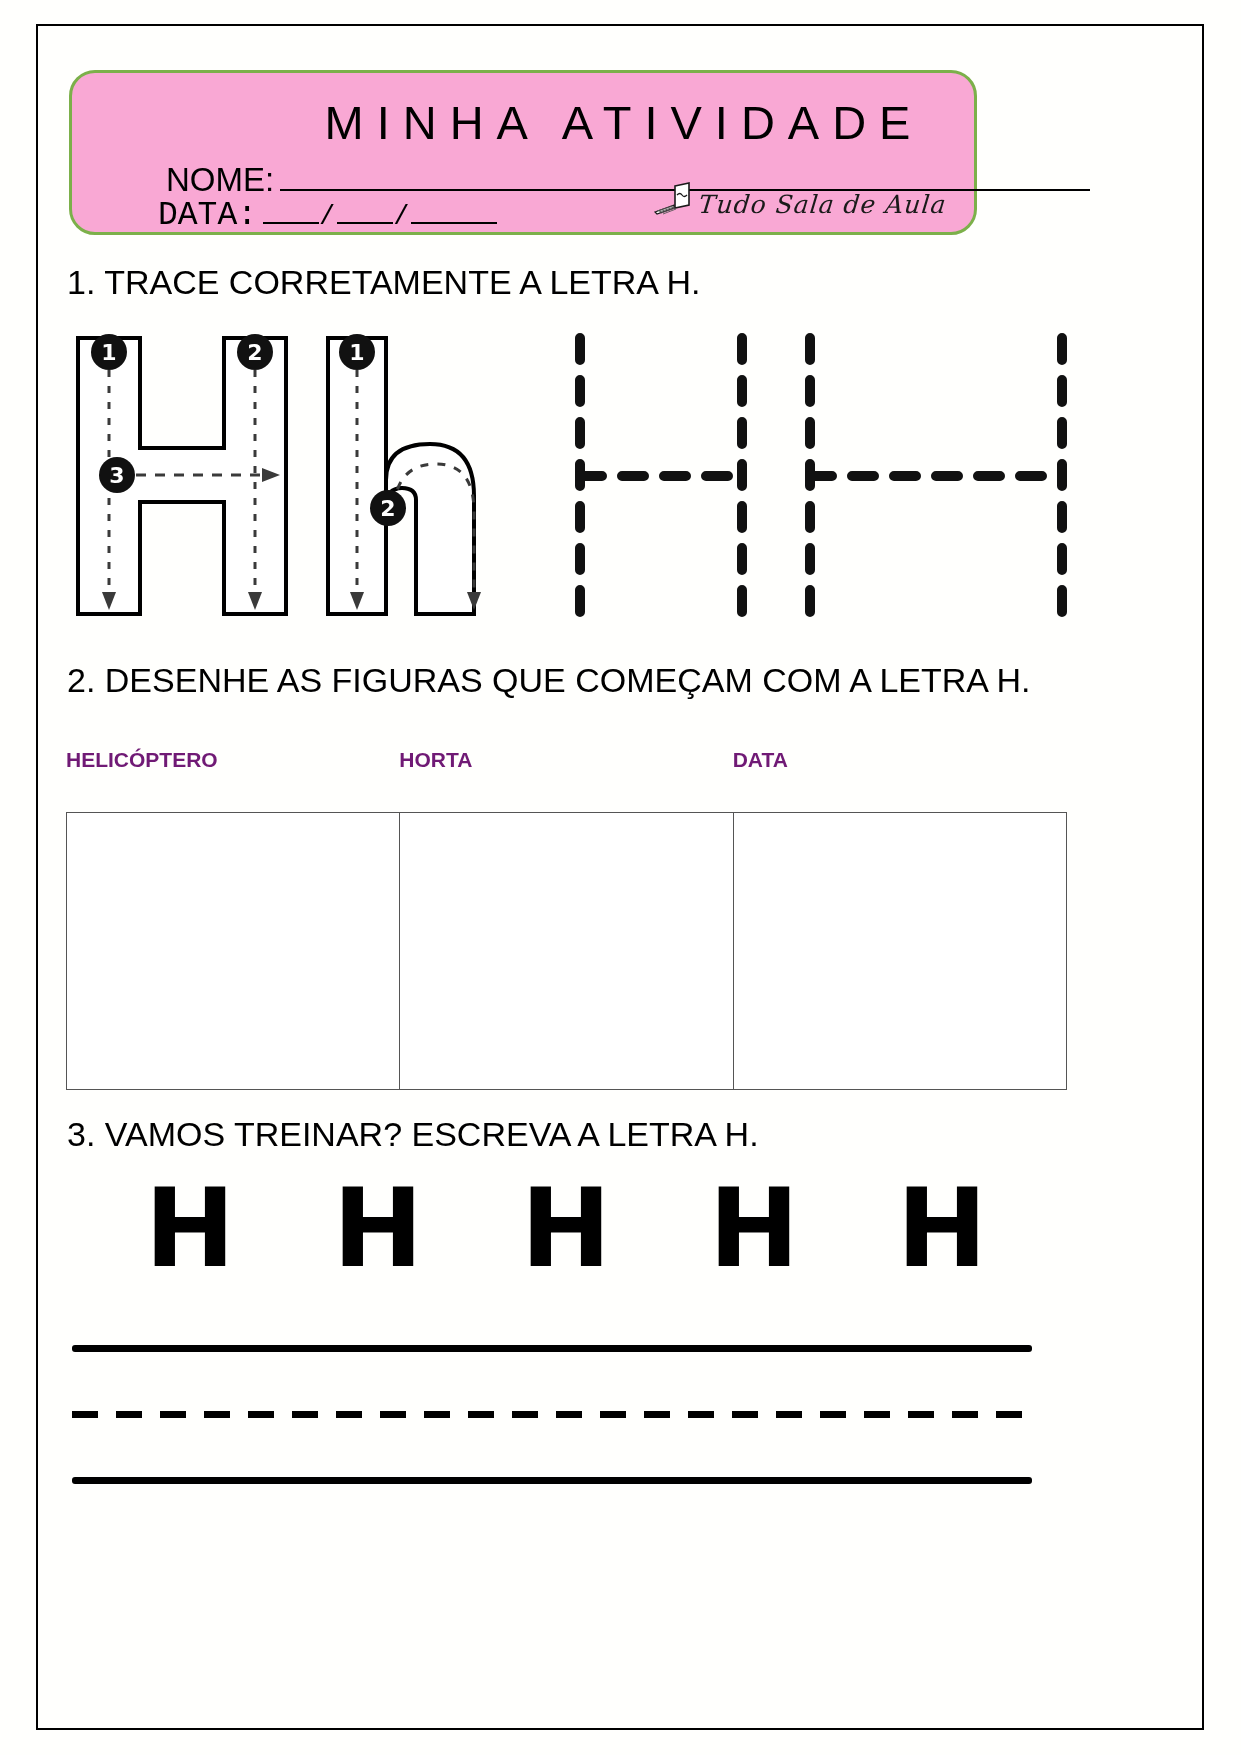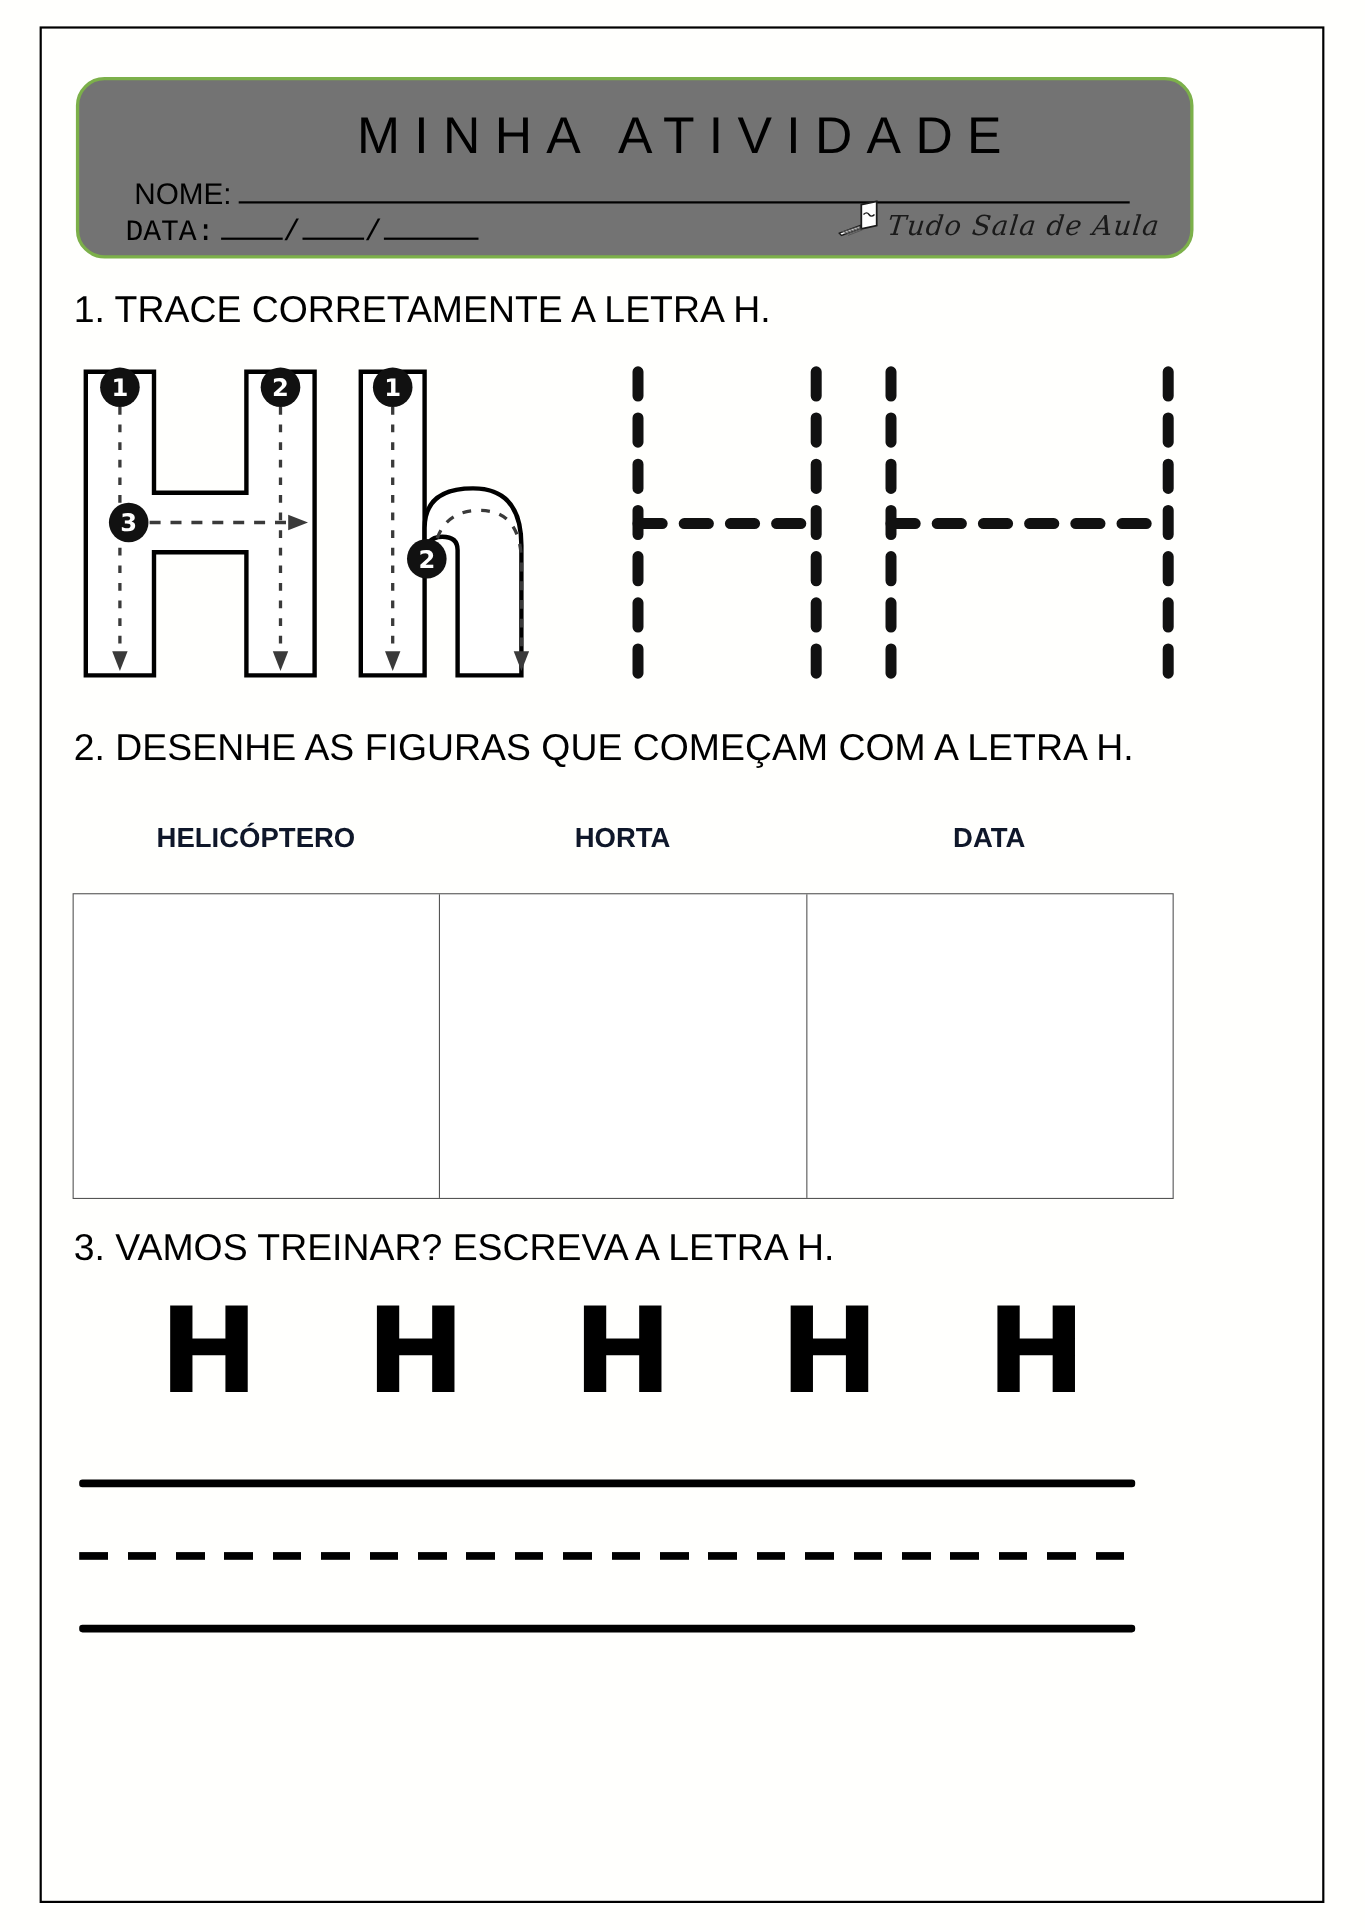--- a/index.html
+++ b/index.html
@@ -27,26 +27,26 @@
     height: 1706px;
     border: 2px solid #000000;
     box-sizing: border-box;
   }
 
   
   .header-box {
     position: absolute;
     left: 69px;
     top: 70px;
-    width: 1016px;
+    width: 908px;
     height: 165px;
     border: 3px solid #7cb04a;
     border-radius: 26px;
     box-sizing: border-box;
-    background: #737373;
+    background: #f9a8d4;
   }
   .header-title {
     position: absolute;
     left: 0;
     top: 22px;
     width: 1104px;
     text-align: center;
     font-size: 47px;
     letter-spacing: 13px;
     color: #000000;
@@ -56,21 +56,21 @@
   .field-row {
     position: absolute;
     display: flex;
     align-items: baseline;
     font-size: 27px;
     color: #000000;
     white-space: nowrap;
   }
   .field-nome { left: 50px; top: 88px; }
   .field-data { left: 42px; top: 124px; font-family: Liberation Mono, monospace; }
-  .field-label { font-size: 27px; }
+  .field-label { font-size: 33px; margin-left: 44px; }
   .rule {
     display: inline-block;
     border-bottom: 2.5px solid #000000;
     height: 1px;
     margin-left: 6px;
   }
   .rule-nome { width: 810px; }
   .rule-d1 { width: 56px; }
   .rule-d2 { width: 56px; margin-left: 2px; }
   .rule-d3 { width: 86px; margin-left: 2px; }
@@ -124,24 +124,24 @@
   
   .words-row {
     position: absolute;
     left: 66px;
     top: 748px;
     width: 1000px;
     display: flex;
   }
   .word-cell {
     flex: 1 1 0;
-    text-align: center;
-    font-size: 25px;
+    text-align: left;
+    font-size: 21px;
     font-weight: bold;
-    color: #0f172a;
+    color: #701a75;
     white-space: nowrap;
   }
   .draw-boxes {
     position: absolute;
     left: 66px;
     top: 812px;
     width: 1001px;
     height: 278px;
     display: flex;
     border: 1.5px solid #555555;

